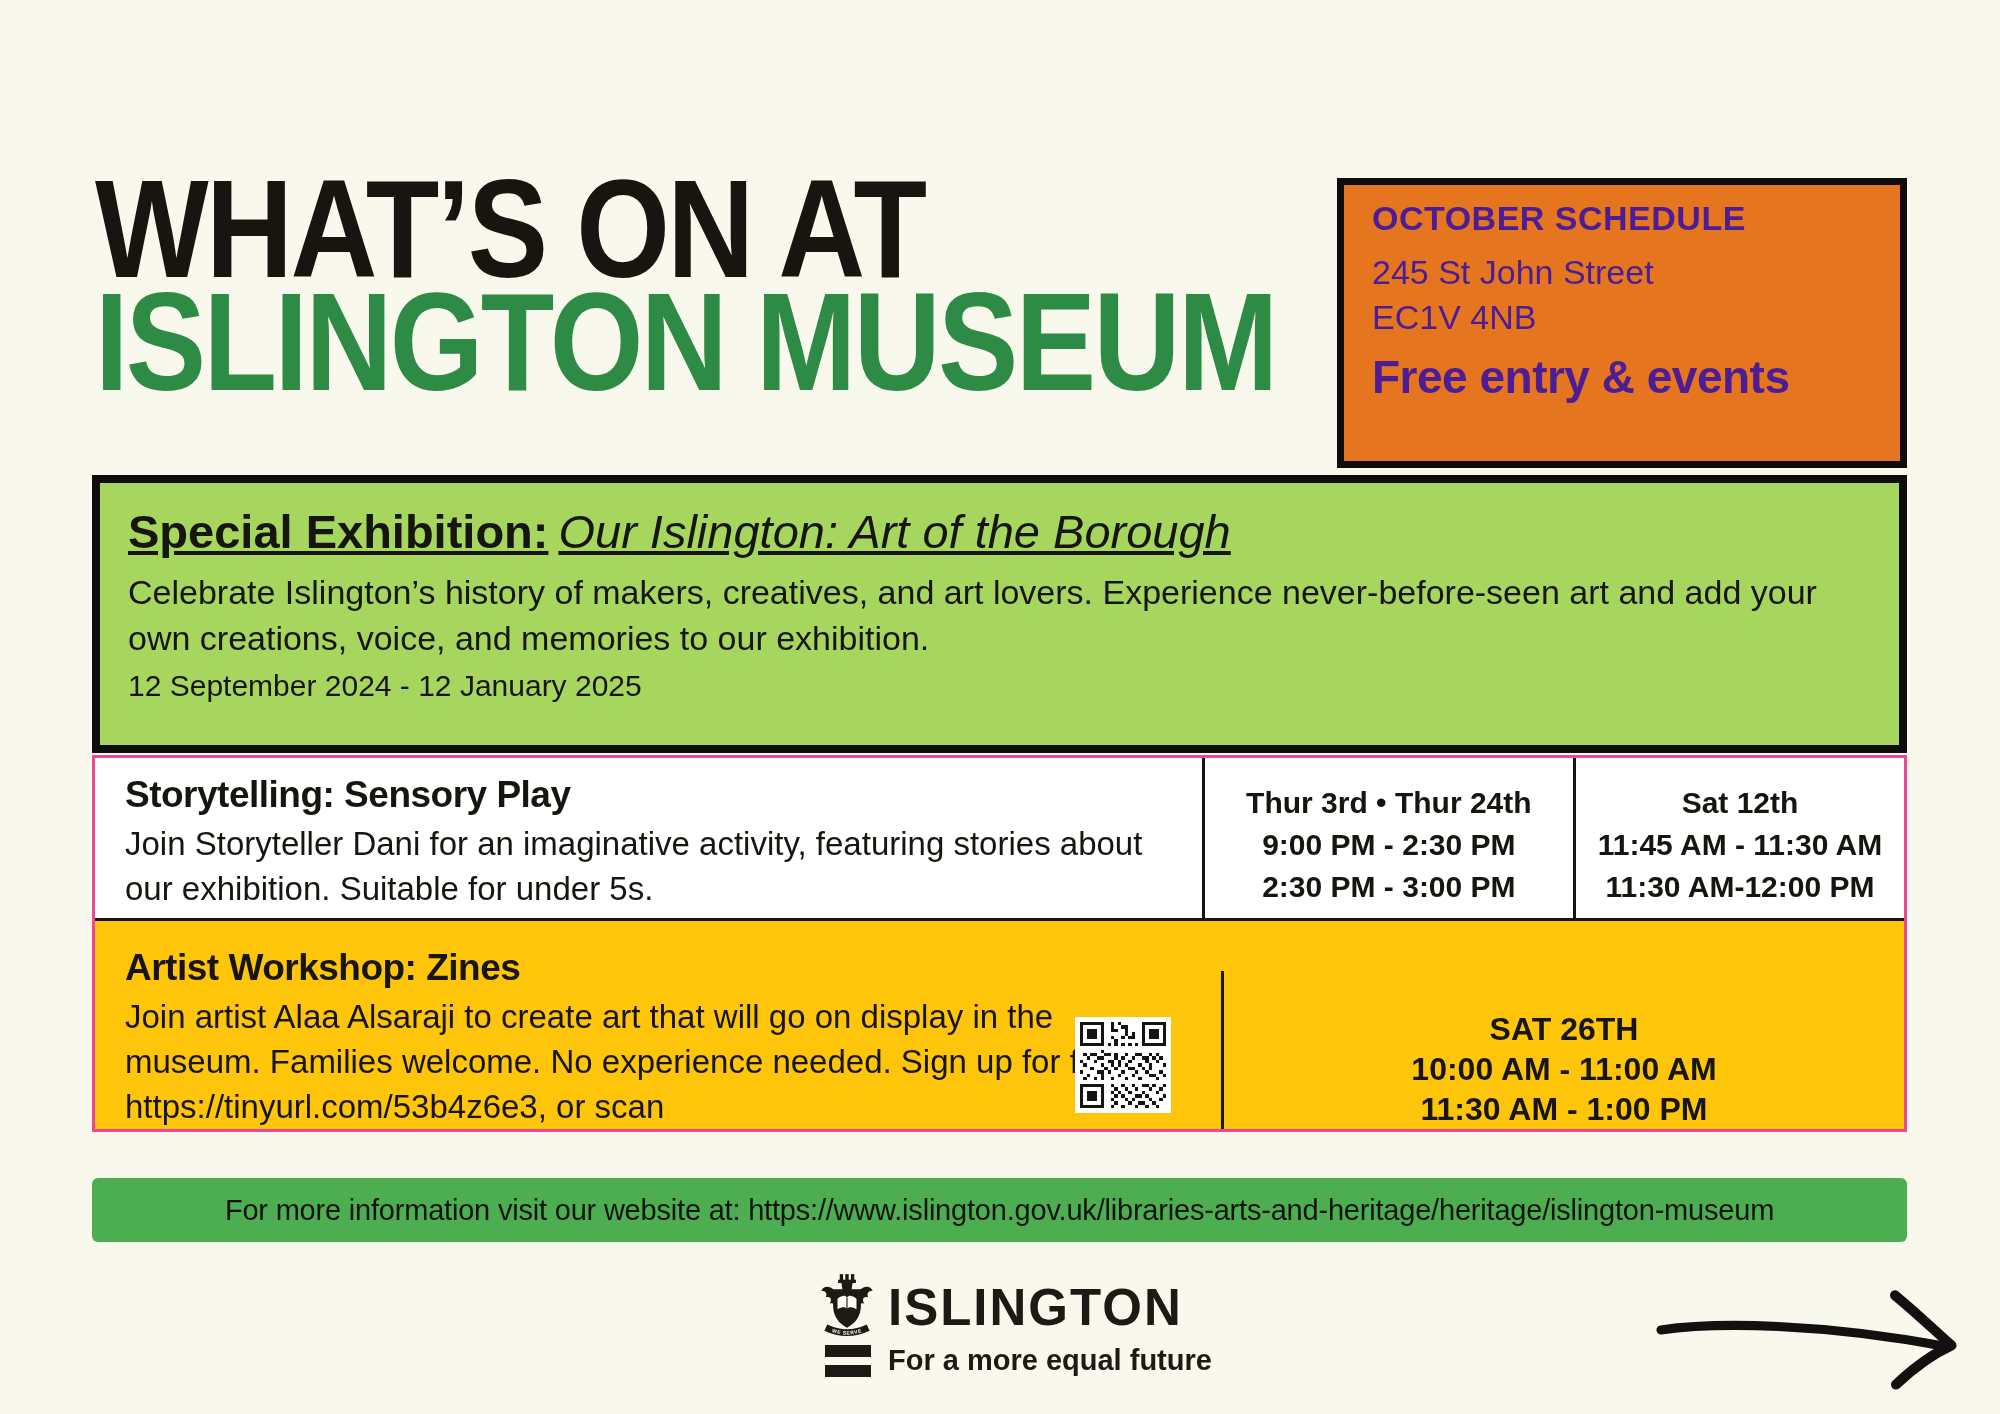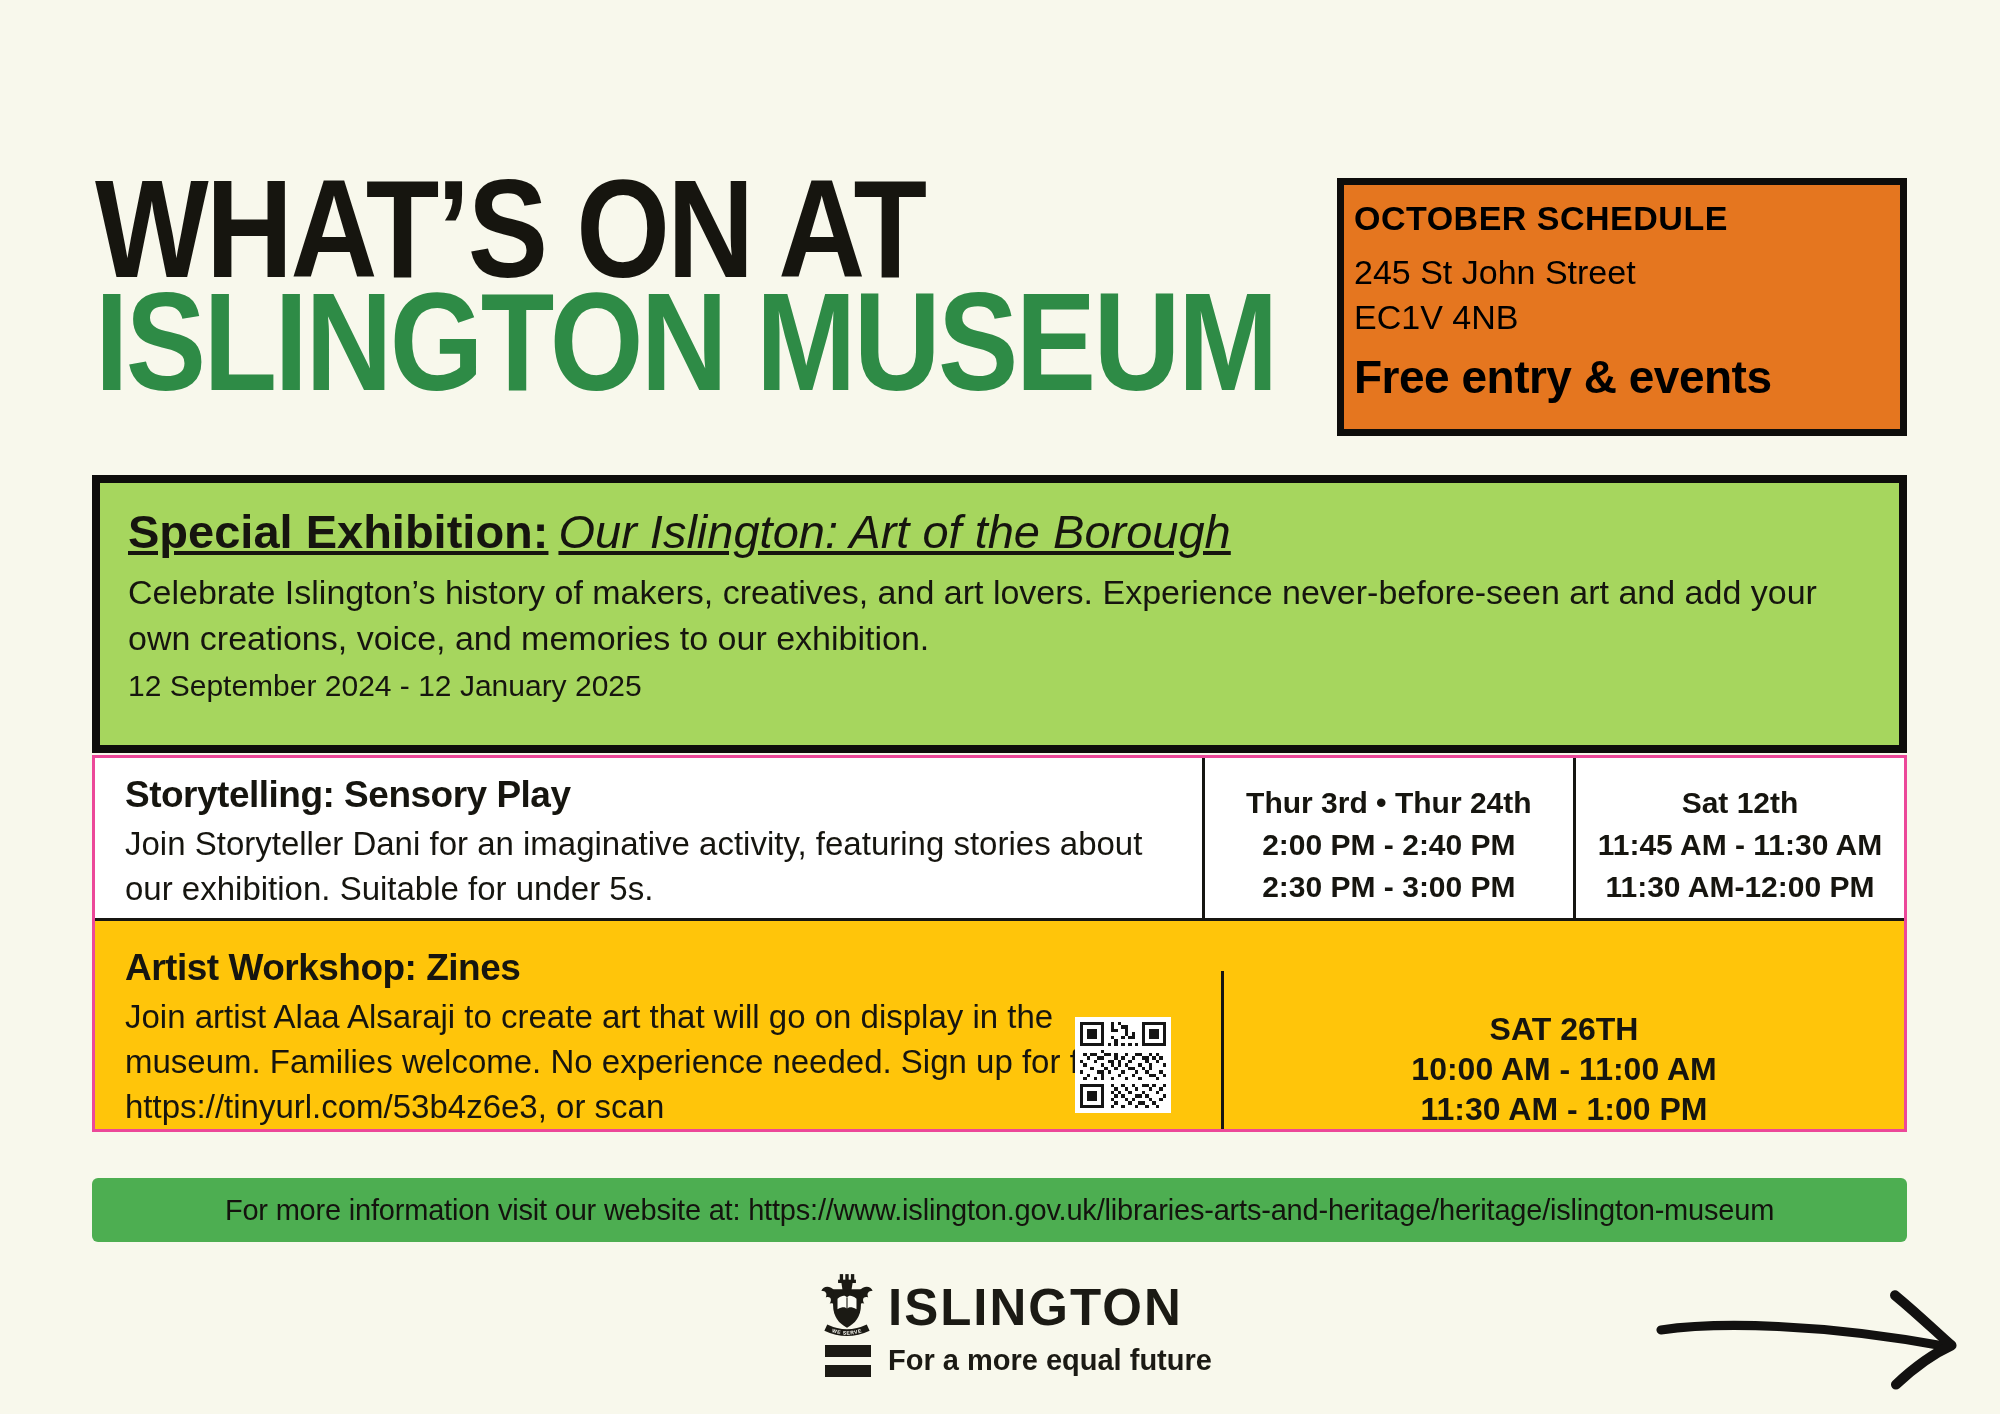--- a/index.html
+++ b/index.html
@@ -15,23 +15,23 @@
   .title-block { position:absolute; left:95px; top:172px; }
   .title-line {
     display:block; font-weight:700; font-size:140px; line-height:113px;
     letter-spacing:-3px; transform:scaleX(0.86); transform-origin:left top;
     color:#16150F; white-space:nowrap;
   }
   .title-line.green { color:#2E8B46; }
 
   
   .schedule-box {
-    position:absolute; left:1337px; top:178px; width:570px; height:258px;
-    background:#E5761F; border:7px solid #0E0D0B; color:#000000;
-    padding:14px 26px 10px 10px;
+    position:absolute; left:1337px; top:178px; width:570px; height:290px;
+    background:#E5761F; border:7px solid #0E0D0B; color:#4c1d95;
+    padding:14px 26px 10px 28px;
   }
   .sb-heading { font-size:34px; font-weight:700; letter-spacing:.5px; }
   .sb-address { font-size:34px; font-weight:400; line-height:1.32; margin-top:12px; }
   .sb-tagline { font-size:46px; font-weight:700; margin-top:10px; letter-spacing:-.5px; }
 
   
   .exhibition-box {
     position:absolute; left:92px; top:475px; width:1815px; height:278px;
     background:#A6D65E; border:8px solid #0E0D0B; padding:22px 28px 0 28px;
   }
@@ -122,21 +122,21 @@
 
   <div class="events-table">
 
     <div class="ev-row storytelling">
       <div class="ev-desc">
         <div class="ev-title">Storytelling: Sensory Play</div>
         <div class="ev-body">Join Storyteller Dani for an imaginative activity, featuring stories about our exhibition. Suitable for under 5s.</div>
       </div>
       <div class="ev-times col-a">
         <div class="session-date">Thur 3rd • Thur 24th</div>
-        <div>2:00 PM - 2:40 PM</div>
+        <div>9:00 PM - 2:30 PM</div>
         <div>2:30 PM - 3:00 PM</div>
       </div>
       <div class="ev-times col-b">
         <div class="session-date">Sat 12th</div>
         <div>11:45 AM - 11:30 AM</div>
         <div>11:30 AM-12:00 PM</div>
       </div>
     </div>
 
     <div class="ev-row workshop">

